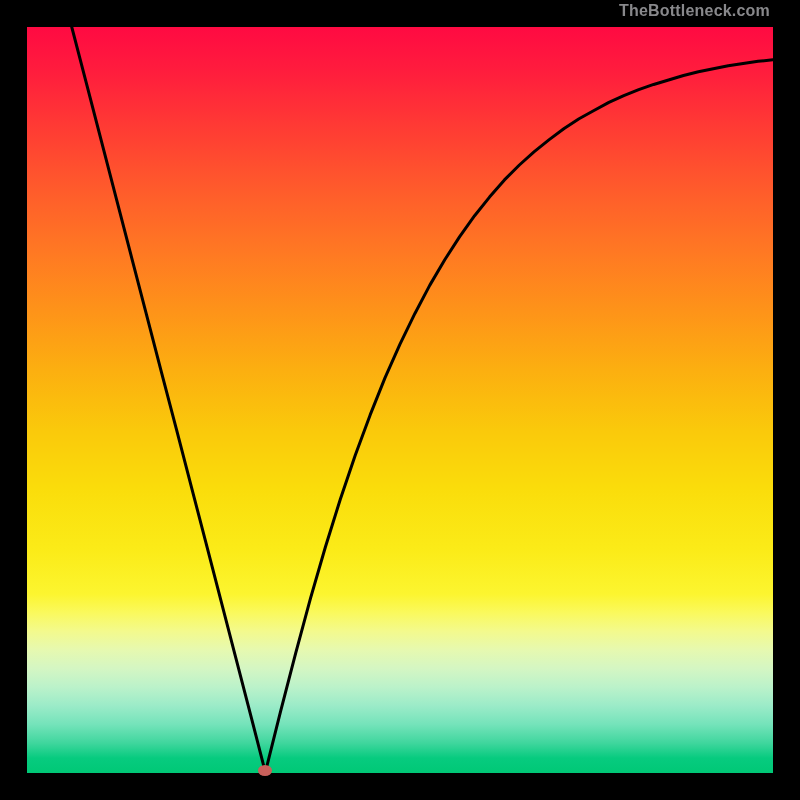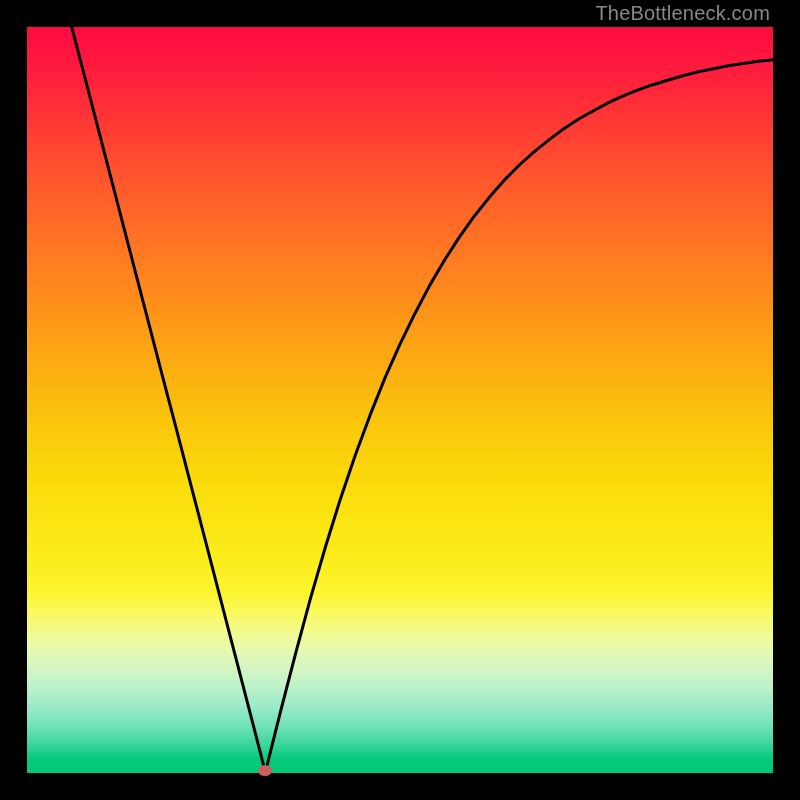--- a/index.html
+++ b/index.html
@@ -38,22 +38,22 @@
       #3fd69d 96%,
       #07cb7f 98%,
       #00c876 100%
     );
   }
   .attribution {
     position: absolute;
     top: 2px;
     right: 30px;
     font-family: Arial, Helvetica, sans-serif;
-    font-size: 20px;
-    font-weight: normal;
+    font-size: 16px;
+    font-weight: bold;
     color: #88888b;
     letter-spacing: 0.2px;
   }
   svg.curve {
     position: absolute;
     left: 27px;
     top: 27px;
     width: 746px;
     height: 746px;
   }

